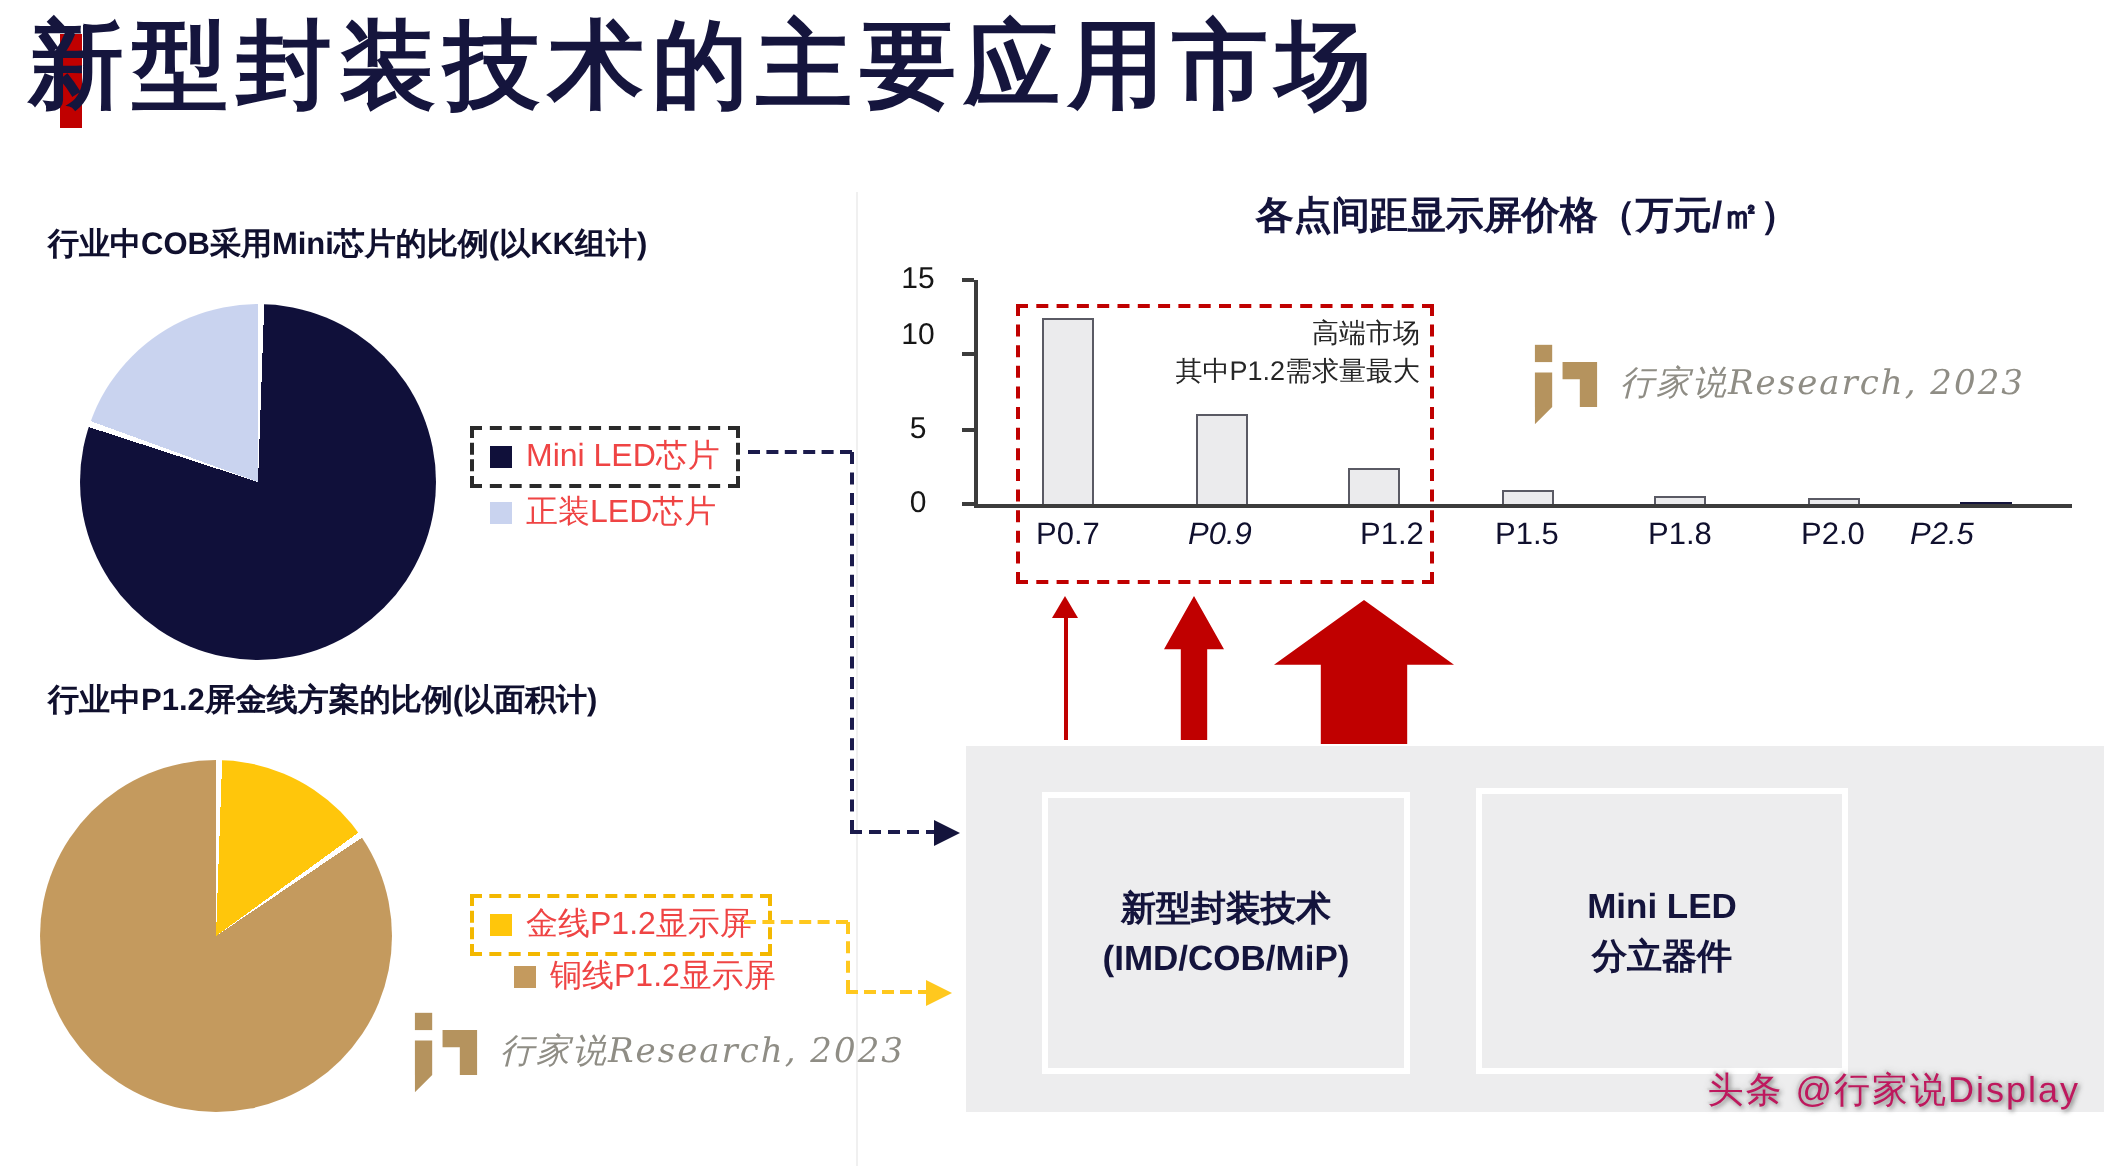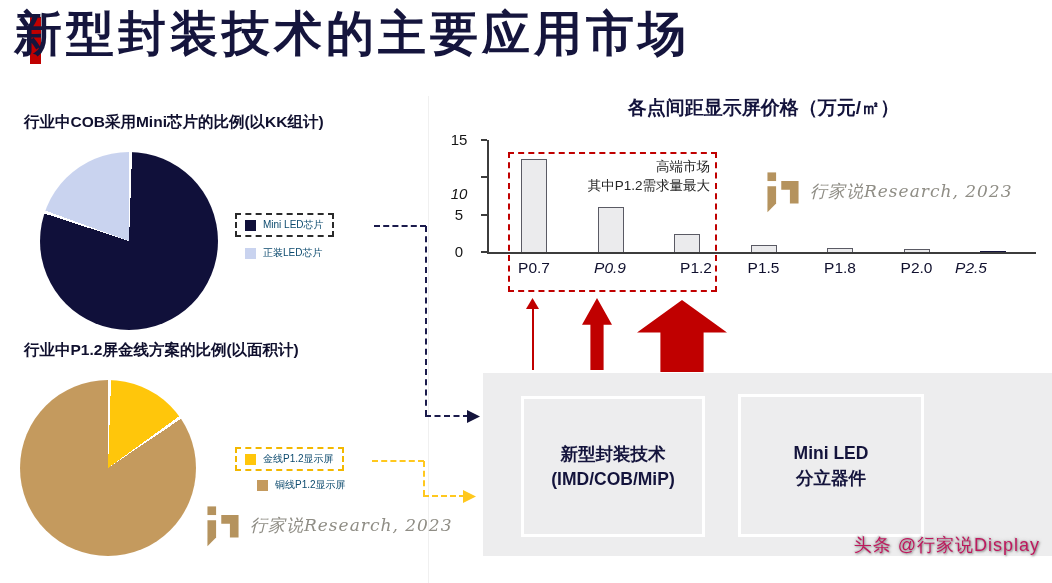--- a/index.html
+++ b/index.html
@@ -20,21 +20,21 @@
   .pie1{left:40px;top:152px;width:178px;height:178px}
   .pie2{left:20px;top:380px;width:176px;height:176px}
 
   .legend-box{position:absolute;display:flex;align-items:center;gap:7px;padding:3px 8px}
   .legend1{left:235px;top:213px;border:2px dashed #2a2a2a}
   .legend2{left:235px;top:447px;border:2px dashed #f3b800}
   .legend-item{position:absolute;display:flex;align-items:center;gap:7px}
   .legend1b{left:245px;top:246px}
   .legend2b{left:257px;top:478px}
   .sq{width:11px;height:11px;flex:none}
-  .legend-label{font-size:10px;color:#0c4a6e;white-space:nowrap}
+  .legend-label{font-size:16px;color:#ef4444;white-space:nowrap}
 
   .bar-title{position:absolute;left:487px;top:95px;width:553px;text-align:center;font-size:19px;font-weight:700;color:#14143c}
   .plot{position:absolute;left:487px;top:140px;width:553px;height:112px}
   .y-axis{position:absolute;left:0;top:0;width:2px;height:114px;background:#3c3c3c}
   .x-axis{position:absolute;left:0;top:112px;width:549px;height:2px;background:#3c3c3c}
   .ytick{position:absolute;left:-46px;width:36px;text-align:center;font-size:15px;color:#161616}
   .ytickmark{position:absolute;left:-6px;width:6px;height:2px;background:#3c3c3c}
   .bar{position:absolute;bottom:0}
   .xlabel{position:absolute;top:119px;width:64px;text-align:center;font-size:15.5px;color:#10102e}
 
@@ -107,21 +107,21 @@
   </div>
 
   <div class="bar-title">各点间距显示屏价格（万元/㎡）</div>
   <div class="plot">
     <div class="y-axis"></div>
     <div class="x-axis"></div>
   <div class="ytick" style="top: 103px;">0</div>
       <div class="ytickmark" style="top: 111px;"></div>
       <div class="ytick" style="top: 65.6667px;">5</div>
       <div class="ytickmark" style="top: 73.6667px;"></div>
-      <div class="ytick" style="top: 45px; font-style: italic;">10</div>
+      <div class="ytick" style="top: 19px;">10</div>
       <div class="ytickmark" style="top: 36.3333px;"></div>
       <div class="ytick" style="top: -9px;">15</div>
       <div class="ytickmark" style="top: -1px;"></div>
       <div class="bar" style="left: 34px; width: 26px; height: 93.3333px; background: rgb(235, 235, 237); border-top: 1px solid rgb(90, 90, 100); border-right: 1px solid rgb(90, 90, 100); border-bottom: none; border-left: 1px solid rgb(90, 90, 100); border-image: initial;"></div>
       <div class="xlabel" style="left: 15px;">P0.7</div>
       <div class="bar" style="left: 110.5px; width: 26px; height: 44.8px; background: rgb(235, 235, 237); border-top: 1px solid rgb(90, 90, 100); border-right: 1px solid rgb(90, 90, 100); border-bottom: none; border-left: 1px solid rgb(90, 90, 100); border-image: initial;"></div>
       <div class="xlabel" style="left: 91px; font-style: italic;">P0.9</div>
       <div class="bar" style="left: 187px; width: 26px; height: 17.92px; background: rgb(235, 235, 237); border-top: 1px solid rgb(90, 90, 100); border-right: 1px solid rgb(90, 90, 100); border-bottom: none; border-left: 1px solid rgb(90, 90, 100); border-image: initial;"></div>
       <div class="xlabel" style="left: 177px;">P1.2</div>
       <div class="bar" style="left: 263.5px; width: 26px; height: 6.72px; background: rgb(235, 235, 237); border-top: 1px solid rgb(90, 90, 100); border-right: 1px solid rgb(90, 90, 100); border-bottom: none; border-left: 1px solid rgb(90, 90, 100); border-image: initial;"></div>

